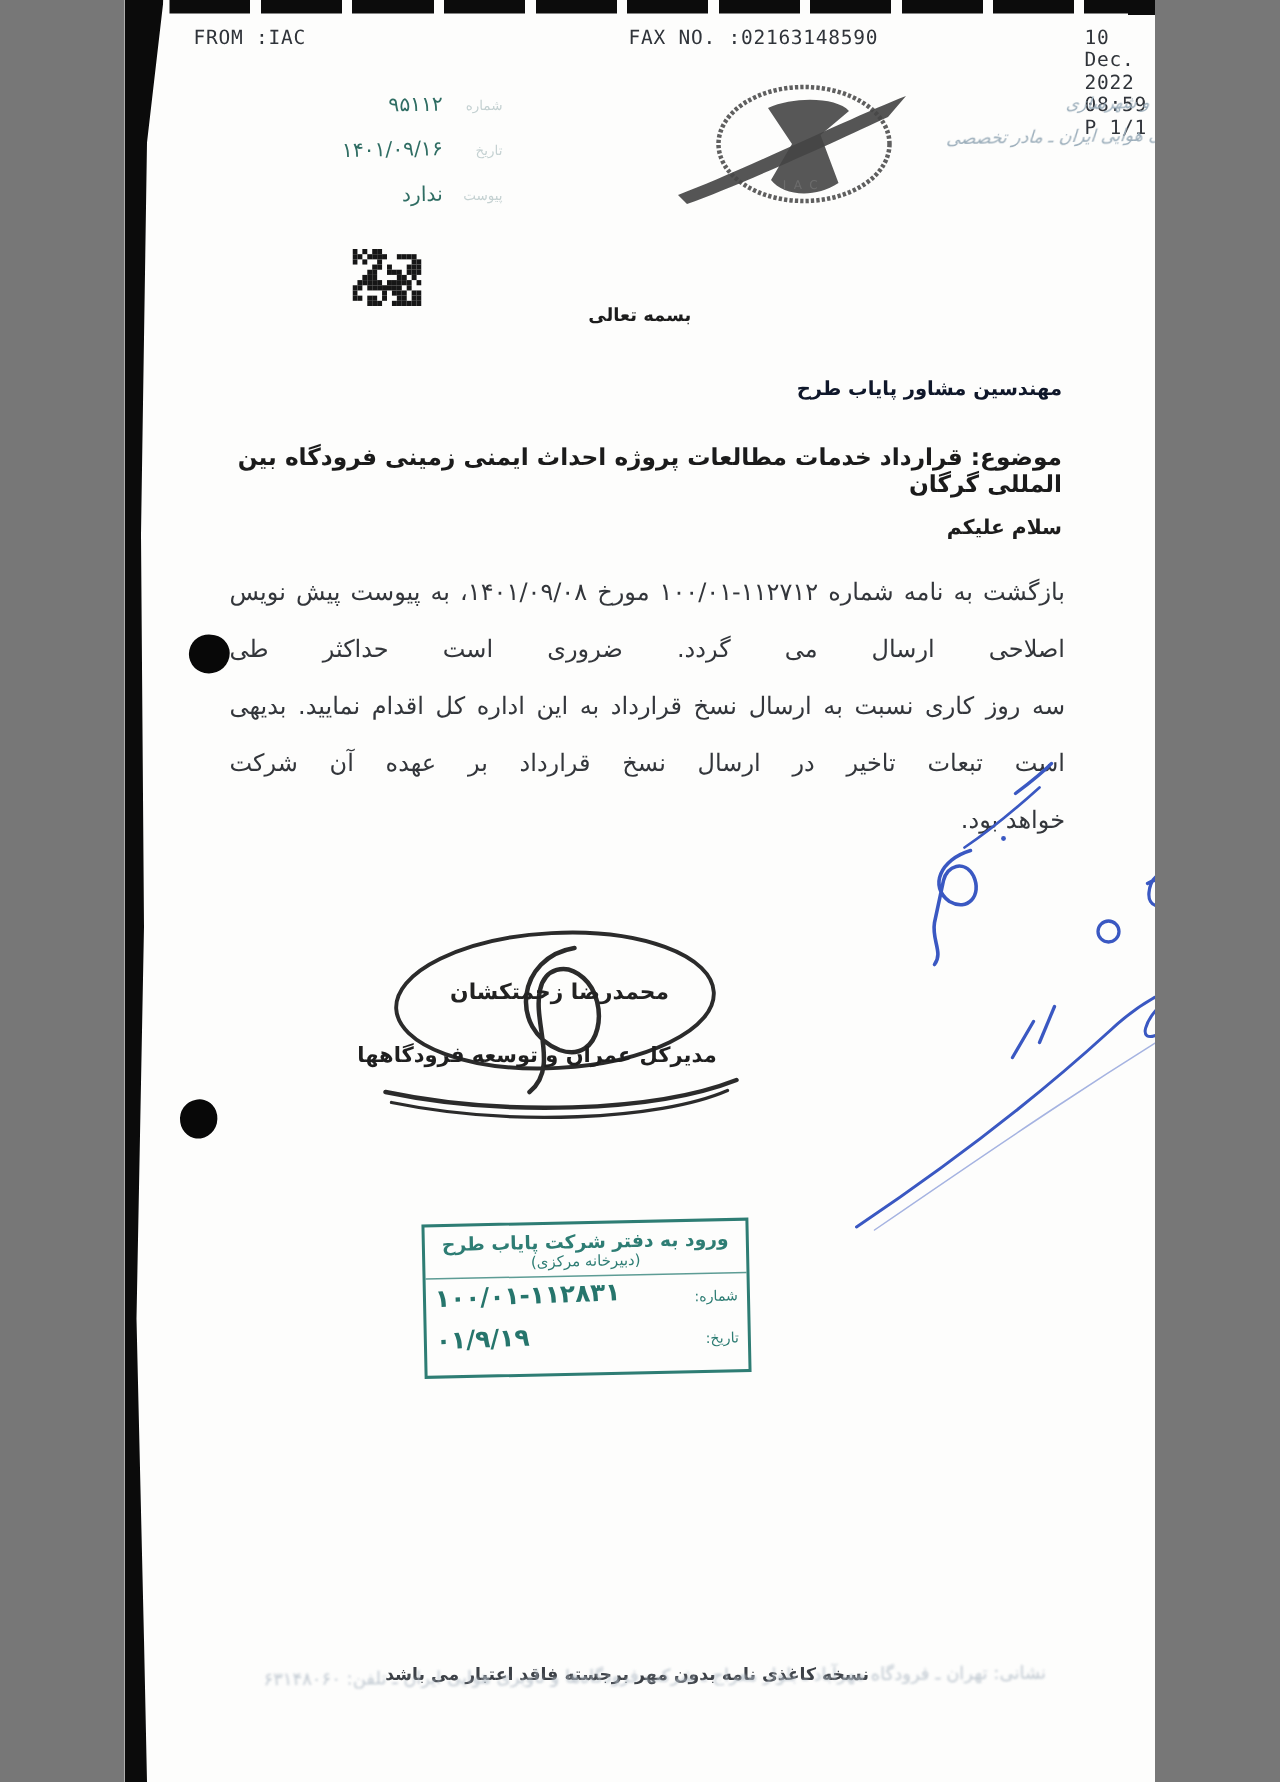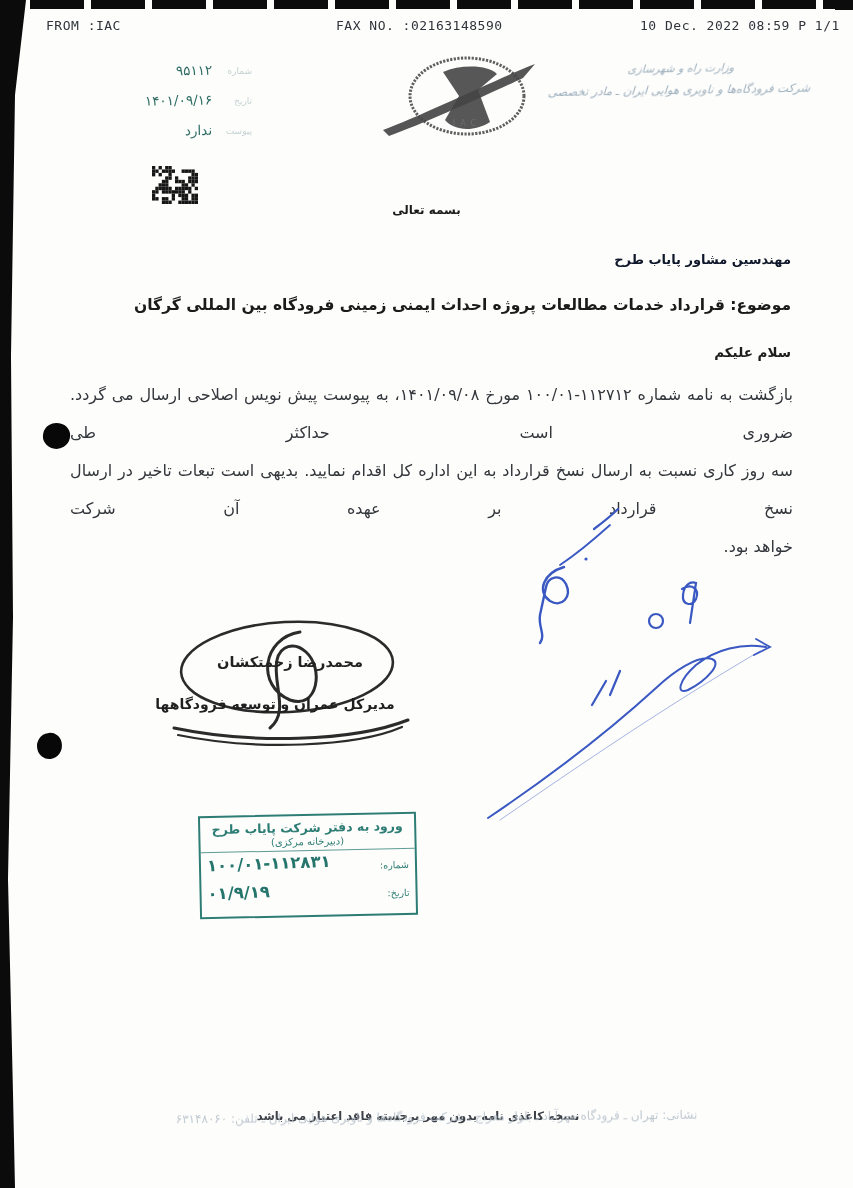--- a/index.html
+++ b/index.html
@@ -1,18 +1,18 @@
 <!DOCTYPE html>
 <html lang="fa"><head>
 <meta charset="utf-8">
 <style>
   html,body{margin:0;padding:0;background:#777;}
   *{box-sizing:border-box;}
   .page{
-    position:relative;width:853px;height:1188px;margin:0 auto;
+    position:relative;width:687px;height:1188px;margin:0 auto;
     background:#fdfdfc;overflow:hidden;
     font-family:"DejaVu Sans",sans-serif;color:#222;
   }
   
   .scan-top{position:absolute;left:30px;top:0;right:0;height:9px;
     background:repeating-linear-gradient(90deg,#0c0c0c 0 54px,#fdfdfc 54px 61px);}
   .scan-left{position:absolute;left:0;top:0;width:26px;height:1188px;background:#0b0b0b;
     clip-path:polygon(0 0,26px 0,15px 8%,11px 30%,13px 52%,8px 74%,13px 92%,15px 100%,0 100%);}
   .scan-corner{position:absolute;right:0;top:0;width:18px;height:10px;background:#0c0c0c;}
   .punch{position:absolute;background:#080808;border-radius:50% 46% 52% 48%;}
@@ -24,21 +24,21 @@
   .faxline .from{position:absolute;left:46px;}
   .faxline .faxno{position:absolute;left:336px;}
   .faxline .dt{position:absolute;left:596px;margin-left:44px;}
   
   .regblock{position:absolute;left:60px;top:60px;width:200px;direction:rtl;}
   .regrow{position:relative;height:30px;}
   .reglabel{position:absolute;right:8px;top:6px;font-size:9px;color:#9fb4b6;opacity:.6;
     filter:blur(.3px);}
   .regval{position:absolute;right:48px;top:2px;font-size:13.5px;color:#2f6d63;
     letter-spacing:1.5px;transform:rotate(-1deg);}
-  .logo{position:absolute;left:377px;top:50px;}
+  .logo{position:absolute;left:363px;top:50px;}
   .orgtext{position:absolute;left:540px;top:62px;width:280px;text-align:center;direction:rtl;
     color:#9caebb;filter:blur(.35px);transform:skewX(-6deg) rotate(-1deg);}
   .orgtext .l1{font-size:11px;margin-bottom:8px;font-style:italic;}
   .orgtext .l2{font-size:11.5px;font-style:italic;letter-spacing:.5px;}
   .qr{position:absolute;left:152px;top:166px;width:46px;height:38px;}
   
   .besmele{position:absolute;left:0;right:0;top:203px;text-align:center;
     font-weight:bold;font-size:12px;color:#1c1c1c;direction:rtl;}
   .recipient{position:absolute;right:62px;top:252px;left:70px;text-align:right;direction:rtl;
     font-weight:bold;font-size:13px;color:#0f172a;}

